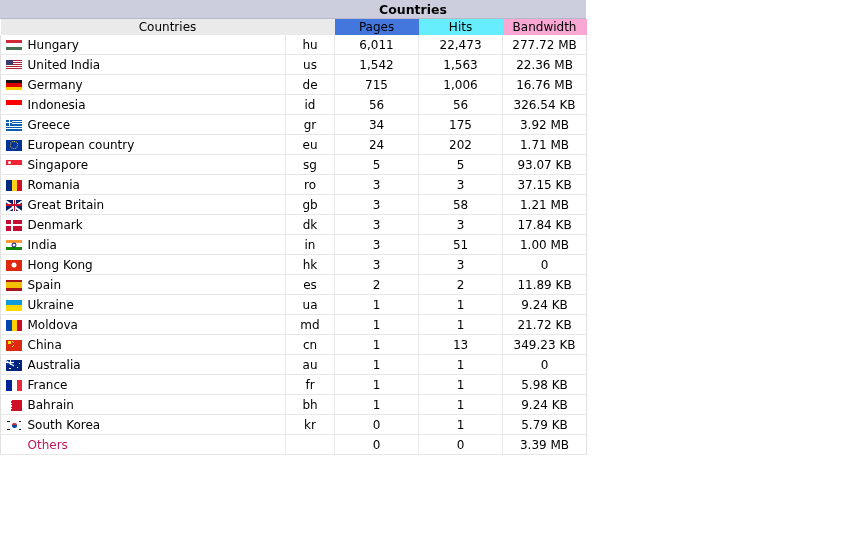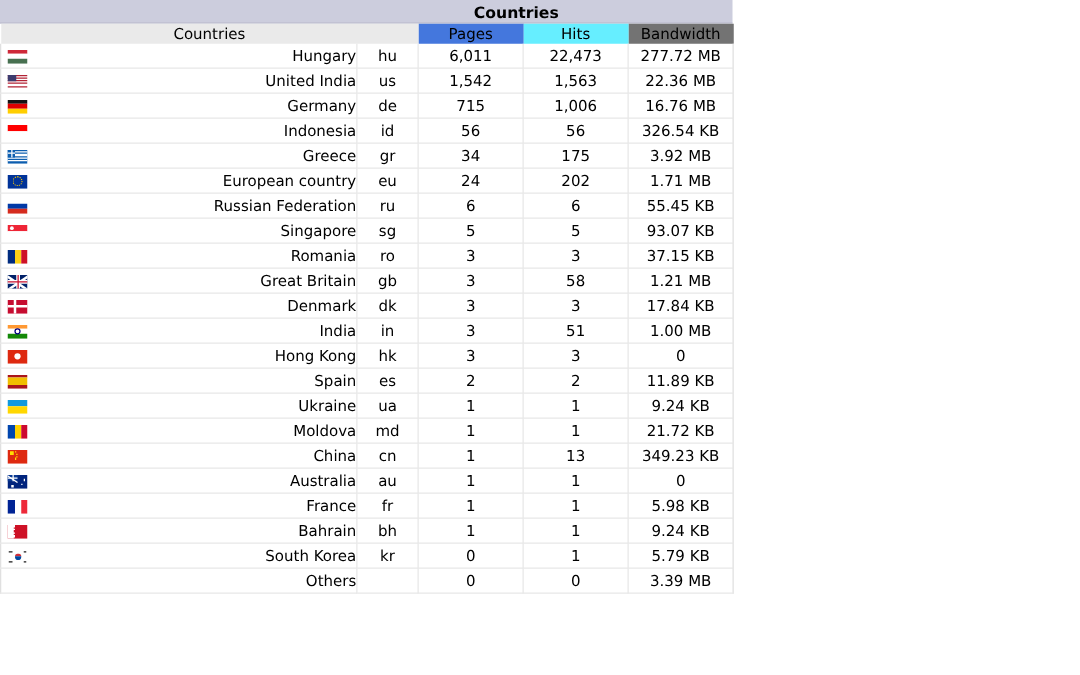--- a/index.html
+++ b/index.html
@@ -87,28 +87,28 @@
   table.stats tr td:last-child {
     border-right: 1px solid #e0e0e0;
   }
 
   td.cell-flag {
     text-align: center;
     border-right: 0 !important;
     padding: 0;
   }
   td.cell-name {
-    text-align: right;
+    text-align: left;
     padding-left: 5px;
     border-right: 1px solid #e8e8e8;
   }
   td.cell-code  { text-align: center; }
   td.cell-num   { text-align: center; }
 
-  tr.others td.cell-name { color: #000000; }
+  tr.others td.cell-name { color: #be185d; }
 
   
   .flag {
     display: inline-block;
     width: 16px;
     height: 11px;
     vertical-align: middle;
     position: relative;
     overflow: hidden;
     border: 0;
@@ -148,21 +148,21 @@
         <col class="c-code">
       <col class="c-pages">
         <col class="c-hits">
         <col class="c-bw">
     </colgroup>
     <thead>
       <tr>
         <th class="h-countries" colspan="3" style="background: rgb(234, 234, 234);">Countries</th>
         <th class="h-pages" style="background: rgb(68, 119, 221);">Pages</th>
         <th class="h-hits" style="background: rgb(102, 238, 255);">Hits</th>
-        <th class="h-bandwidth" style="background: #737373;">Bandwidth</th>
+        <th class="h-bandwidth" style="background: #f9a8d4;">Bandwidth</th>
       </tr>
     </thead>
     <tbody id="rows-body">
         <tr>
           <td class="cell-flag"><span class="flag h3"><i style="background:#ce2939"></i><i style="background:#ffffff"></i><i style="background:#477050"></i></span></td>
           <td class="cell-name">Hungary</td>
           <td class="cell-code">hu</td>
           <td class="cell-num">6,011</td>
           <td class="cell-num">22,473</td>
           <td class="cell-num">277.72 MB</td>
@@ -201,28 +201,20 @@
         </tr>
         <tr>
           <td class="cell-flag"><span class="flag "><i style="left:0;top:0;width:16px;height:11px;background:#003399"></i><span class="dot-c" style="width:6px;height:6px;border:1.4px dotted #ffcc00;border-radius:50%;background:transparent"></span></span></td>
           <td class="cell-name">European country</td>
           <td class="cell-code">eu</td>
           <td class="cell-num">24</td>
           <td class="cell-num">202</td>
           <td class="cell-num">1.71 MB</td>
         </tr>
         <tr>
-          <td class="cell-flag"><span class="flag h3"><i style="background:#ffffff"></i><i style="background:#0039a6"></i><i style="background:#d52b1e"></i></span></td>
-          <td class="cell-name">Russian Federation</td>
-          <td class="cell-code">ru</td>
-          <td class="cell-num">6</td>
-          <td class="cell-num">6</td>
-          <td class="cell-num">55.45 KB</td>
-        </tr>
-        <tr>
           <td class="cell-flag"><span class="flag "><i style="left:0;top:0;width:16px;height:5.5px;background:#ee2536"></i><i style="left:0;top:5.5px;width:16px;height:5.5px;background:#ffffff"></i><i style="left:1.6px;top:1.3px;width:3px;height:3px;border-radius:50%;background:#ffffff"></i></span></td>
           <td class="cell-name">Singapore</td>
           <td class="cell-code">sg</td>
           <td class="cell-num">5</td>
           <td class="cell-num">5</td>
           <td class="cell-num">93.07 KB</td>
         </tr>
         <tr>
           <td class="cell-flag"><span class="flag v3"><i style="background:#002b7f"></i><i style="background:#fcd116"></i><i style="background:#ce1126"></i></span></td>
           <td class="cell-name">Romania</td>

